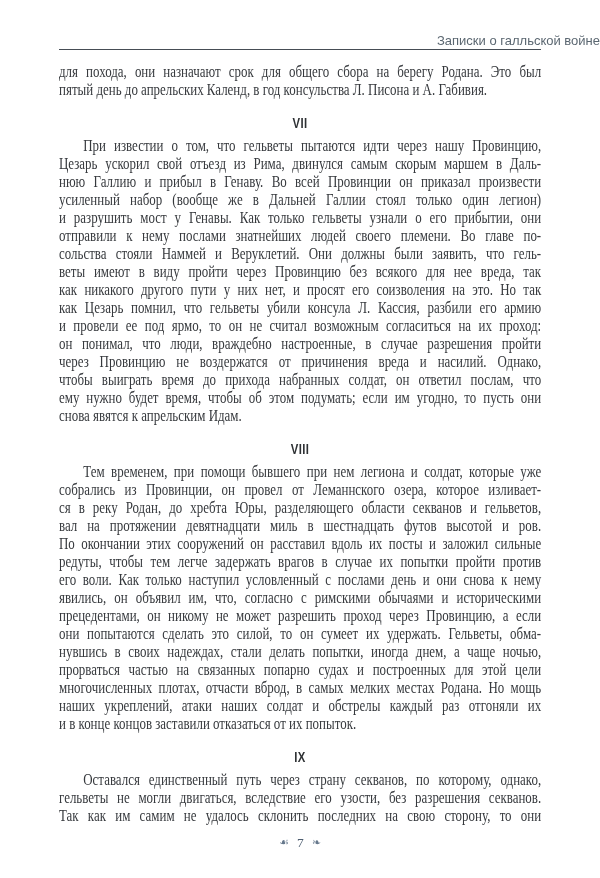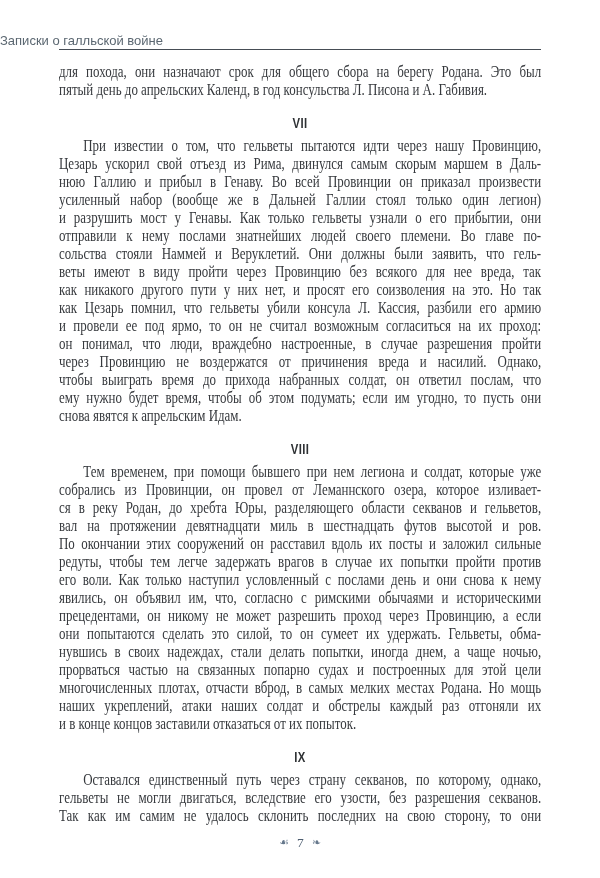--- a/index.html
+++ b/index.html
@@ -10,21 +10,21 @@
     overflow: hidden;
   }
   .page {
     position: relative;
     width: 600px; height: 878px;
     background: #ffffff;
   }
   .running-head {
     position: absolute;
     top: 33px; left: 0; right: 0;
-    text-align: left;
+    text-align: right;
     font-family: "Liberation Sans", sans-serif;
     font-size: 13px;
     line-height: 15px;
     color: #5b6771;
   }
   .header-rule {
     position: absolute;
     top: 49px; left: 59px; right: 59px;
     height: 1px;
     background: #464d55;

